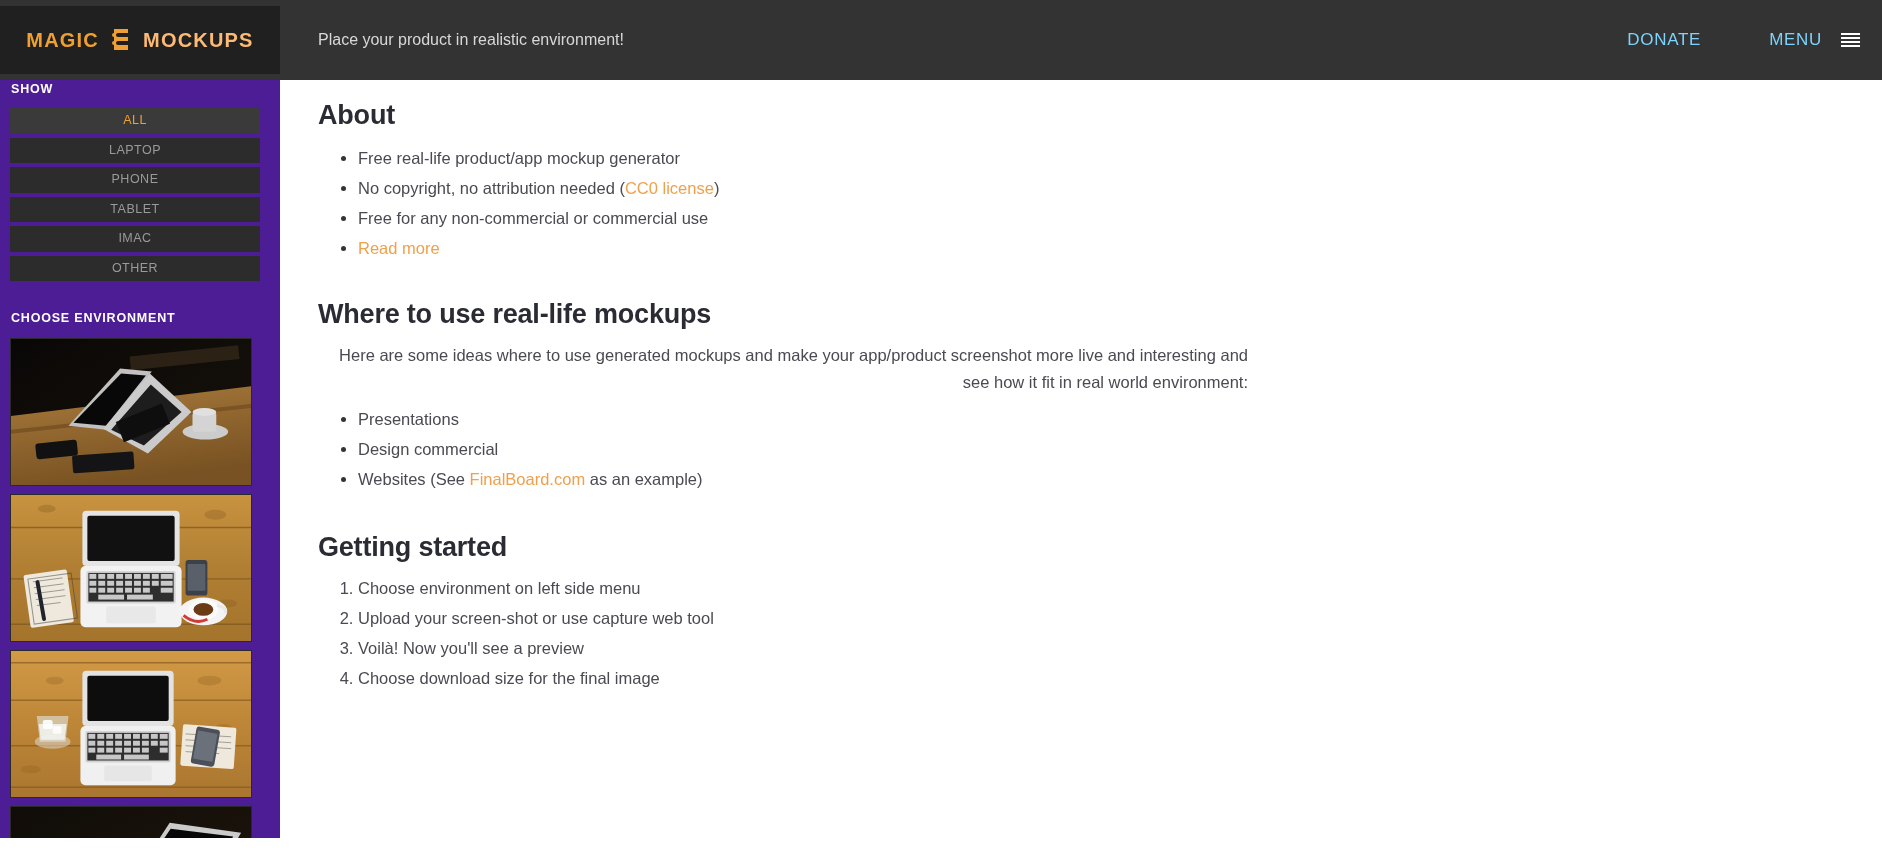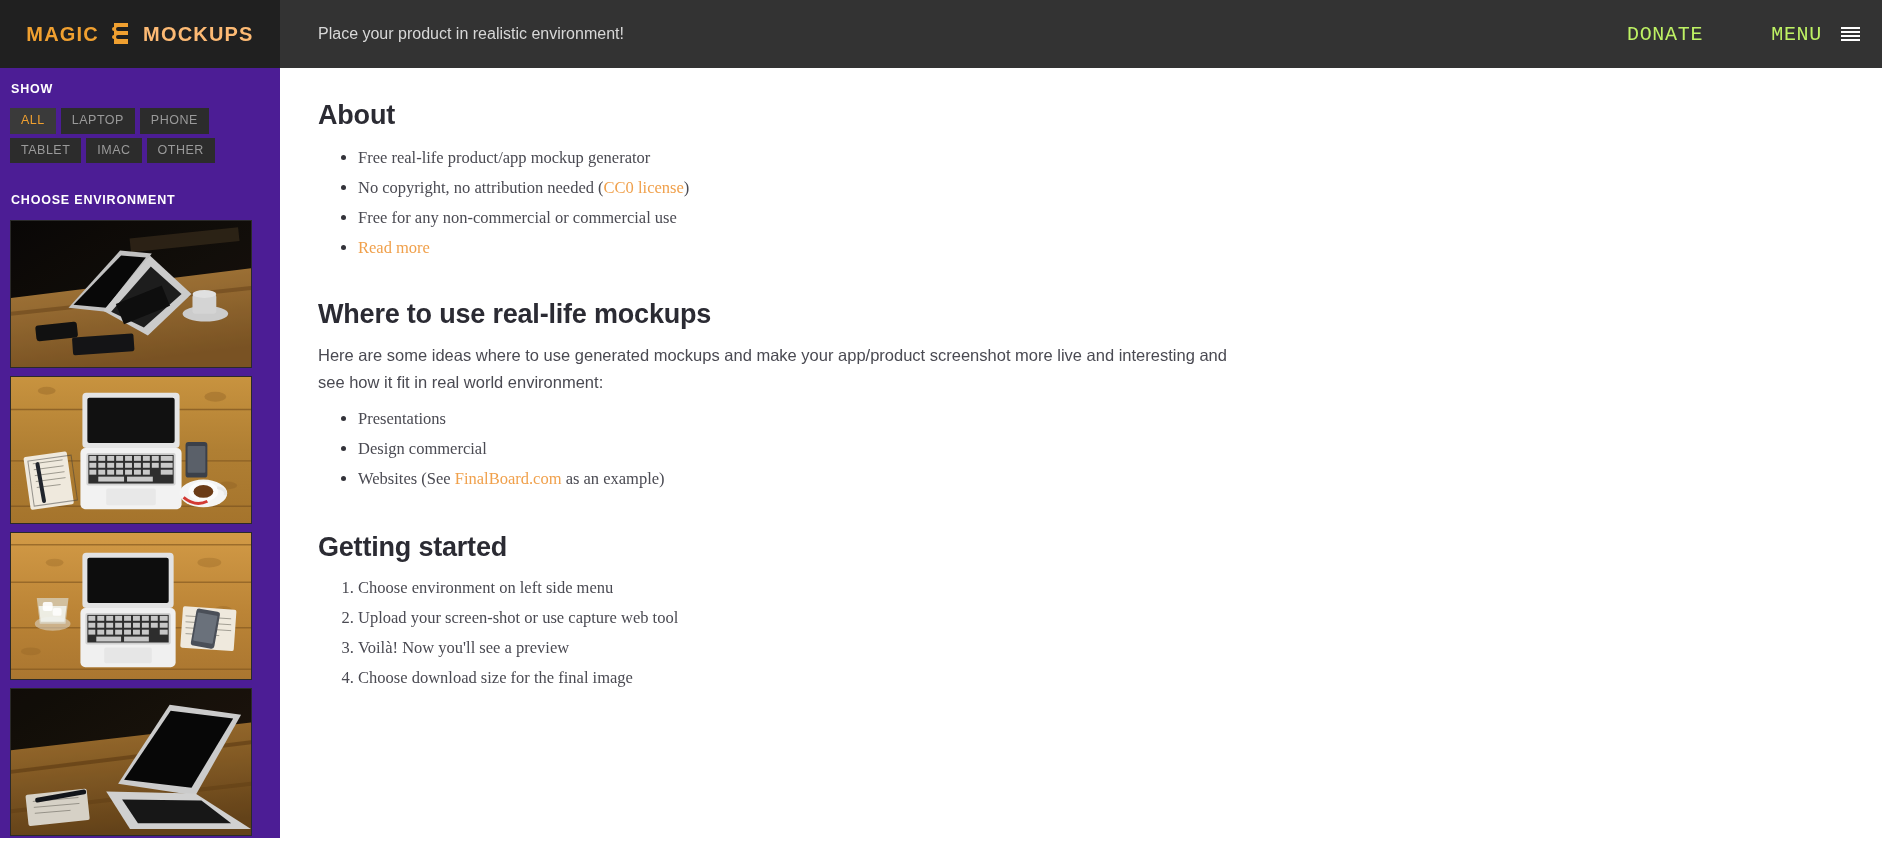--- a/index.html
+++ b/index.html
@@ -10,21 +10,21 @@
     overflow: hidden;
     background: #ffffff;
     font-family: "Liberation Sans", sans-serif;
   }
 
   
   .header {
     position: absolute;
     top: 0; left: 0;
     width: 1882px;
-    height: 68px;
+    height: 80px;
     background: #333333;
     display: flex;
     align-items: center;
     z-index: 10;
   }
 
   .brand {
     width: 280px;
     height: 68px;
     background: #202020;
@@ -59,27 +59,26 @@
     white-space: nowrap;
   }
 
   .header-right {
     margin-left: auto;
     display: flex;
     align-items: center;
     padding-right: 14px;
   }
   .hdr-link {
-    color: #bef264;
-    font-size: 20px;
+    color: #7dd3fc;
+    font-size: 17px;
     letter-spacing: 0.7px;
     text-decoration: none;
     cursor: pointer;
     padding: 8px 10px;
-    font-family: Liberation Mono, monospace;
   }
   .menu-group {
     display: flex;
     align-items: center;
     cursor: pointer;
     margin-left: 48px;
     padding-right: 8px;
   }
   .hamburger {
     display: inline-flex;
@@ -116,20 +115,21 @@
     margin-bottom: 12px;
     padding-left: 1px;
   }
   .side-label.env { margin-top: 30px; margin-bottom: 13px; }
 
   .filters {
     display: flex;
     flex-wrap: wrap;
     gap: 4px 5px;
     max-width: 250px;
+    flex-direction: column;
   }
   .filter-btn {
     background: #2c2c2c;
     color: #9a9a9a;
     font-size: 12.5px;
     letter-spacing: 0.5px;
     padding: 6px 11px 7px 11px;
     border: none;
     cursor: pointer;
     font-family: "Liberation Sans", sans-serif;
@@ -172,26 +172,26 @@
     margin-bottom: 14px;
   }
   h2.sec-title.tight { margin-bottom: 12px; }
 
   .body-text {
     font-size: 16.5px;
     color: #4a4a52;
     line-height: 1.62;
     max-width: 930px;
     margin-bottom: 10px;
+    text-align: right;
   }
 
   ul.bul, ol.num {
     margin: 0 0 0 22px;
     padding-left: 18px;
-    font-family: Liberation Serif, serif;
   }
   ul.bul li, ol.num li {
     font-size: 16.5px;
     color: #4a4a52;
     line-height: 1.58;
     margin-bottom: 4px;
   }
   ul.bul li::marker { color: #33333a; }
   ol.num li::marker { color: #4a4a52; }
 

